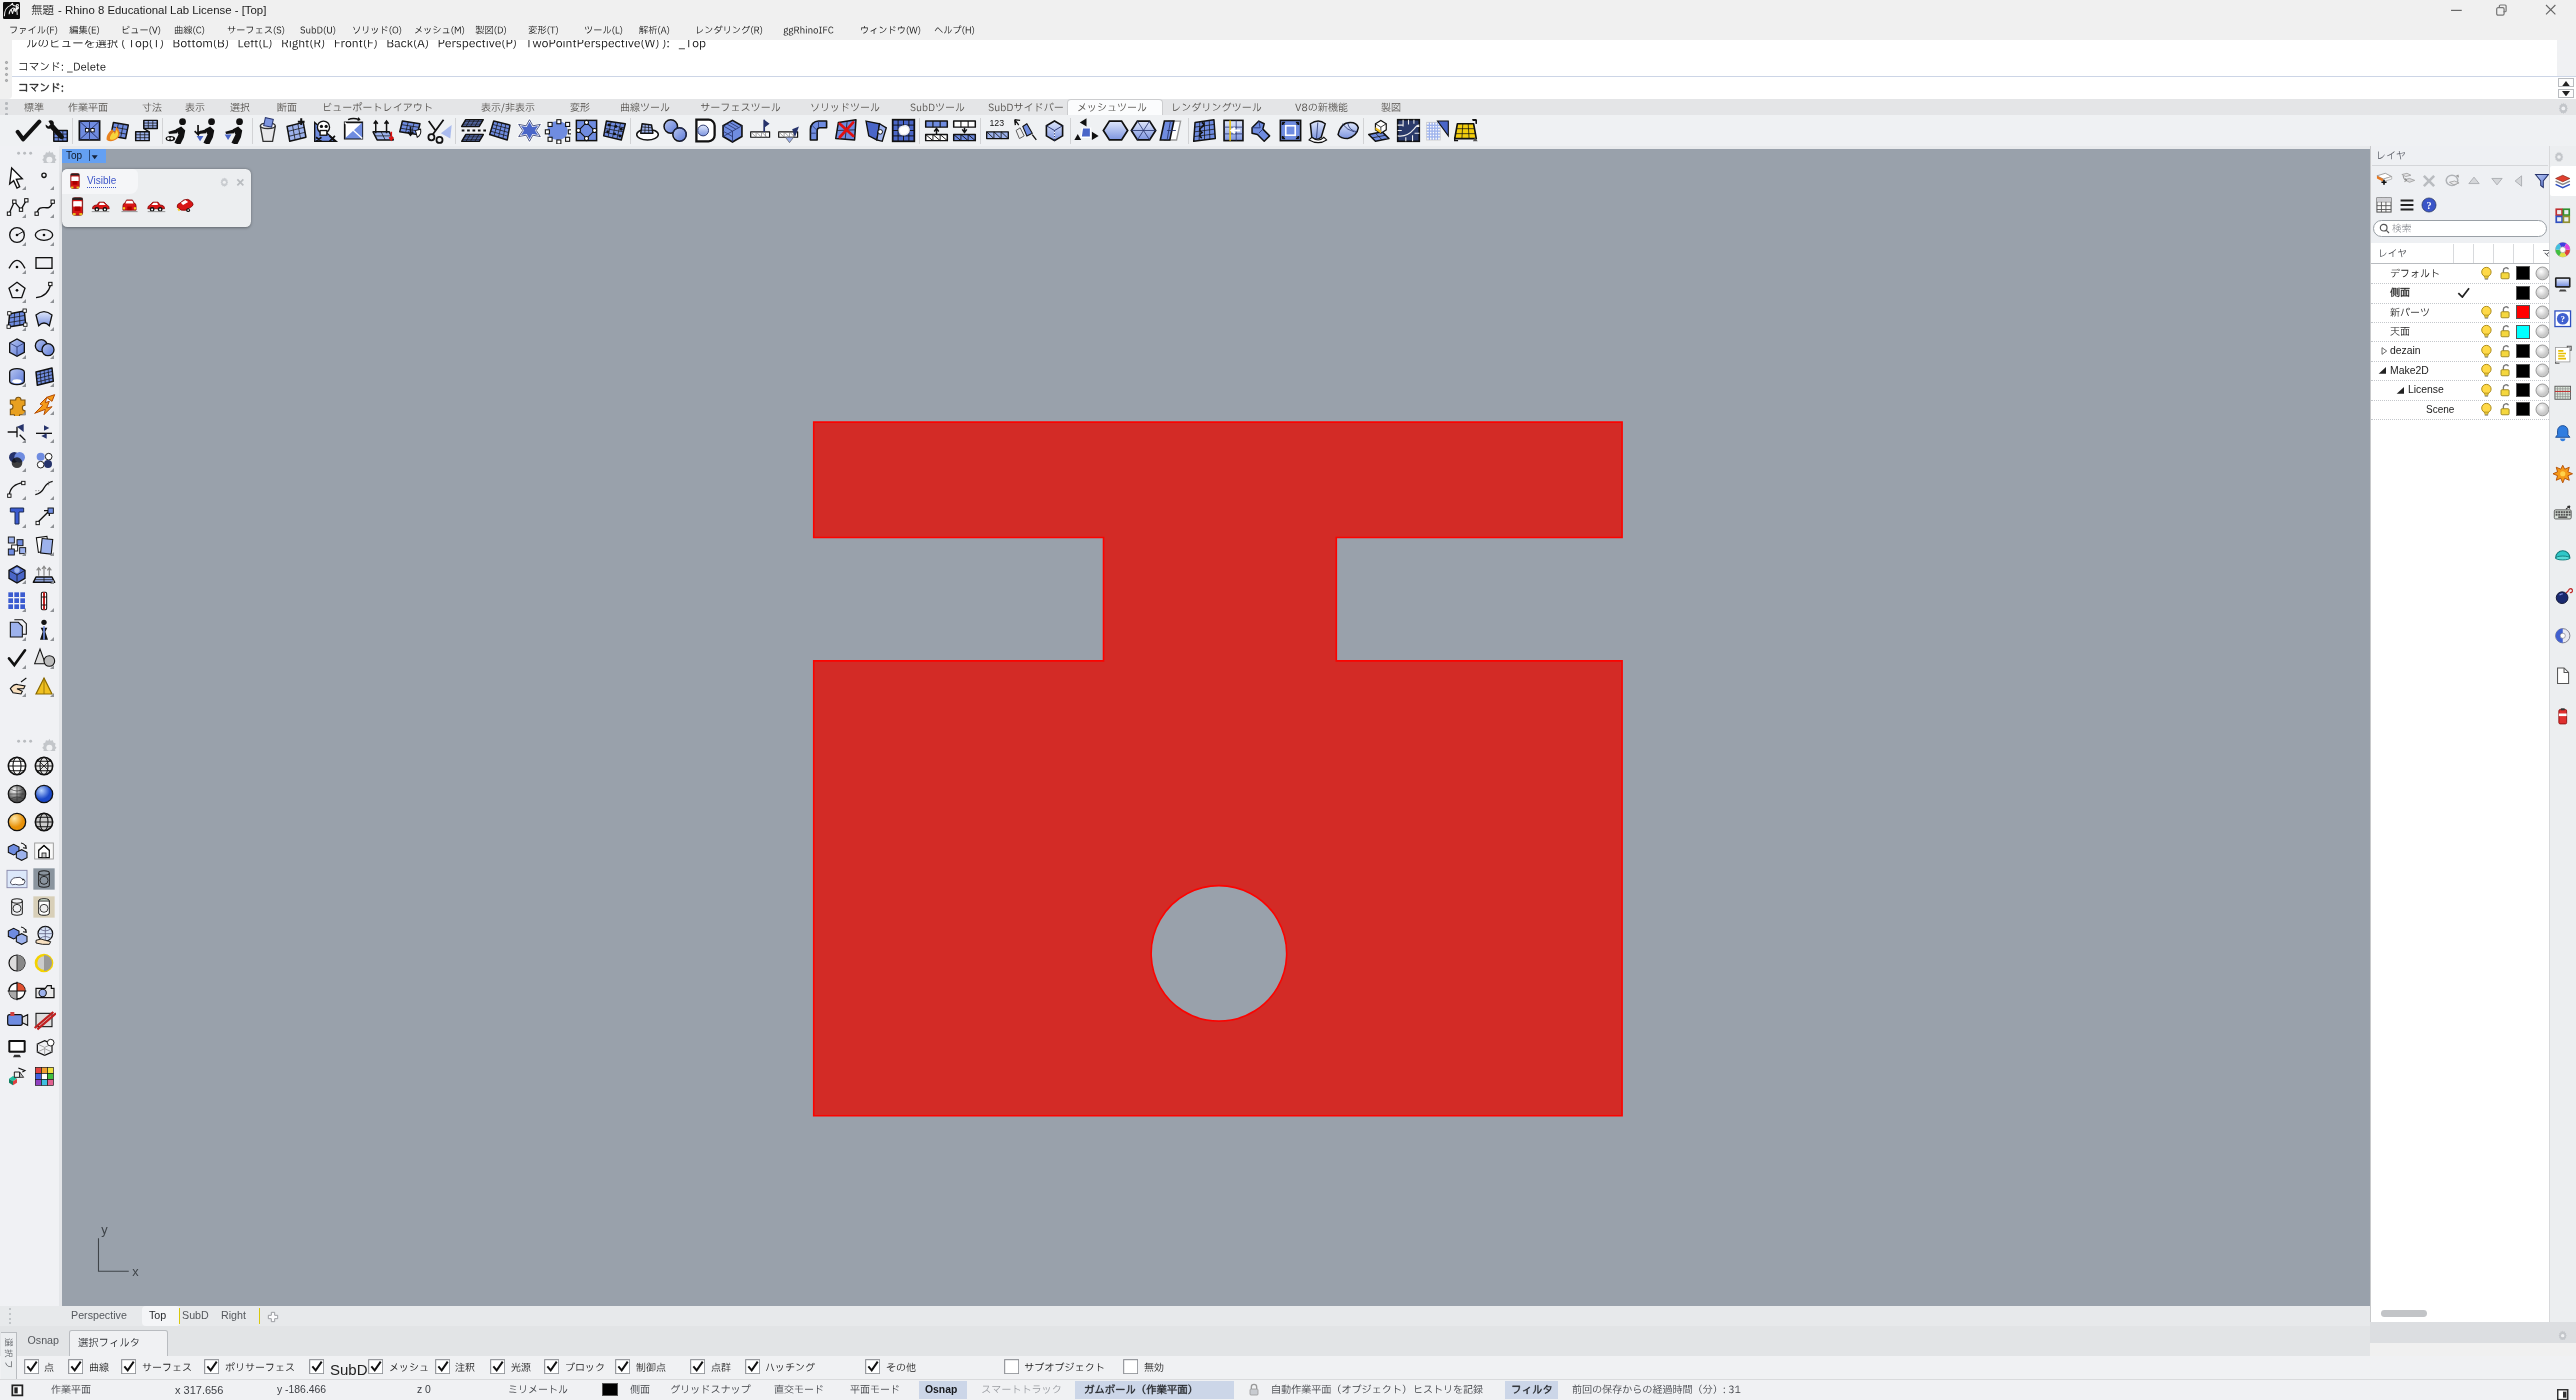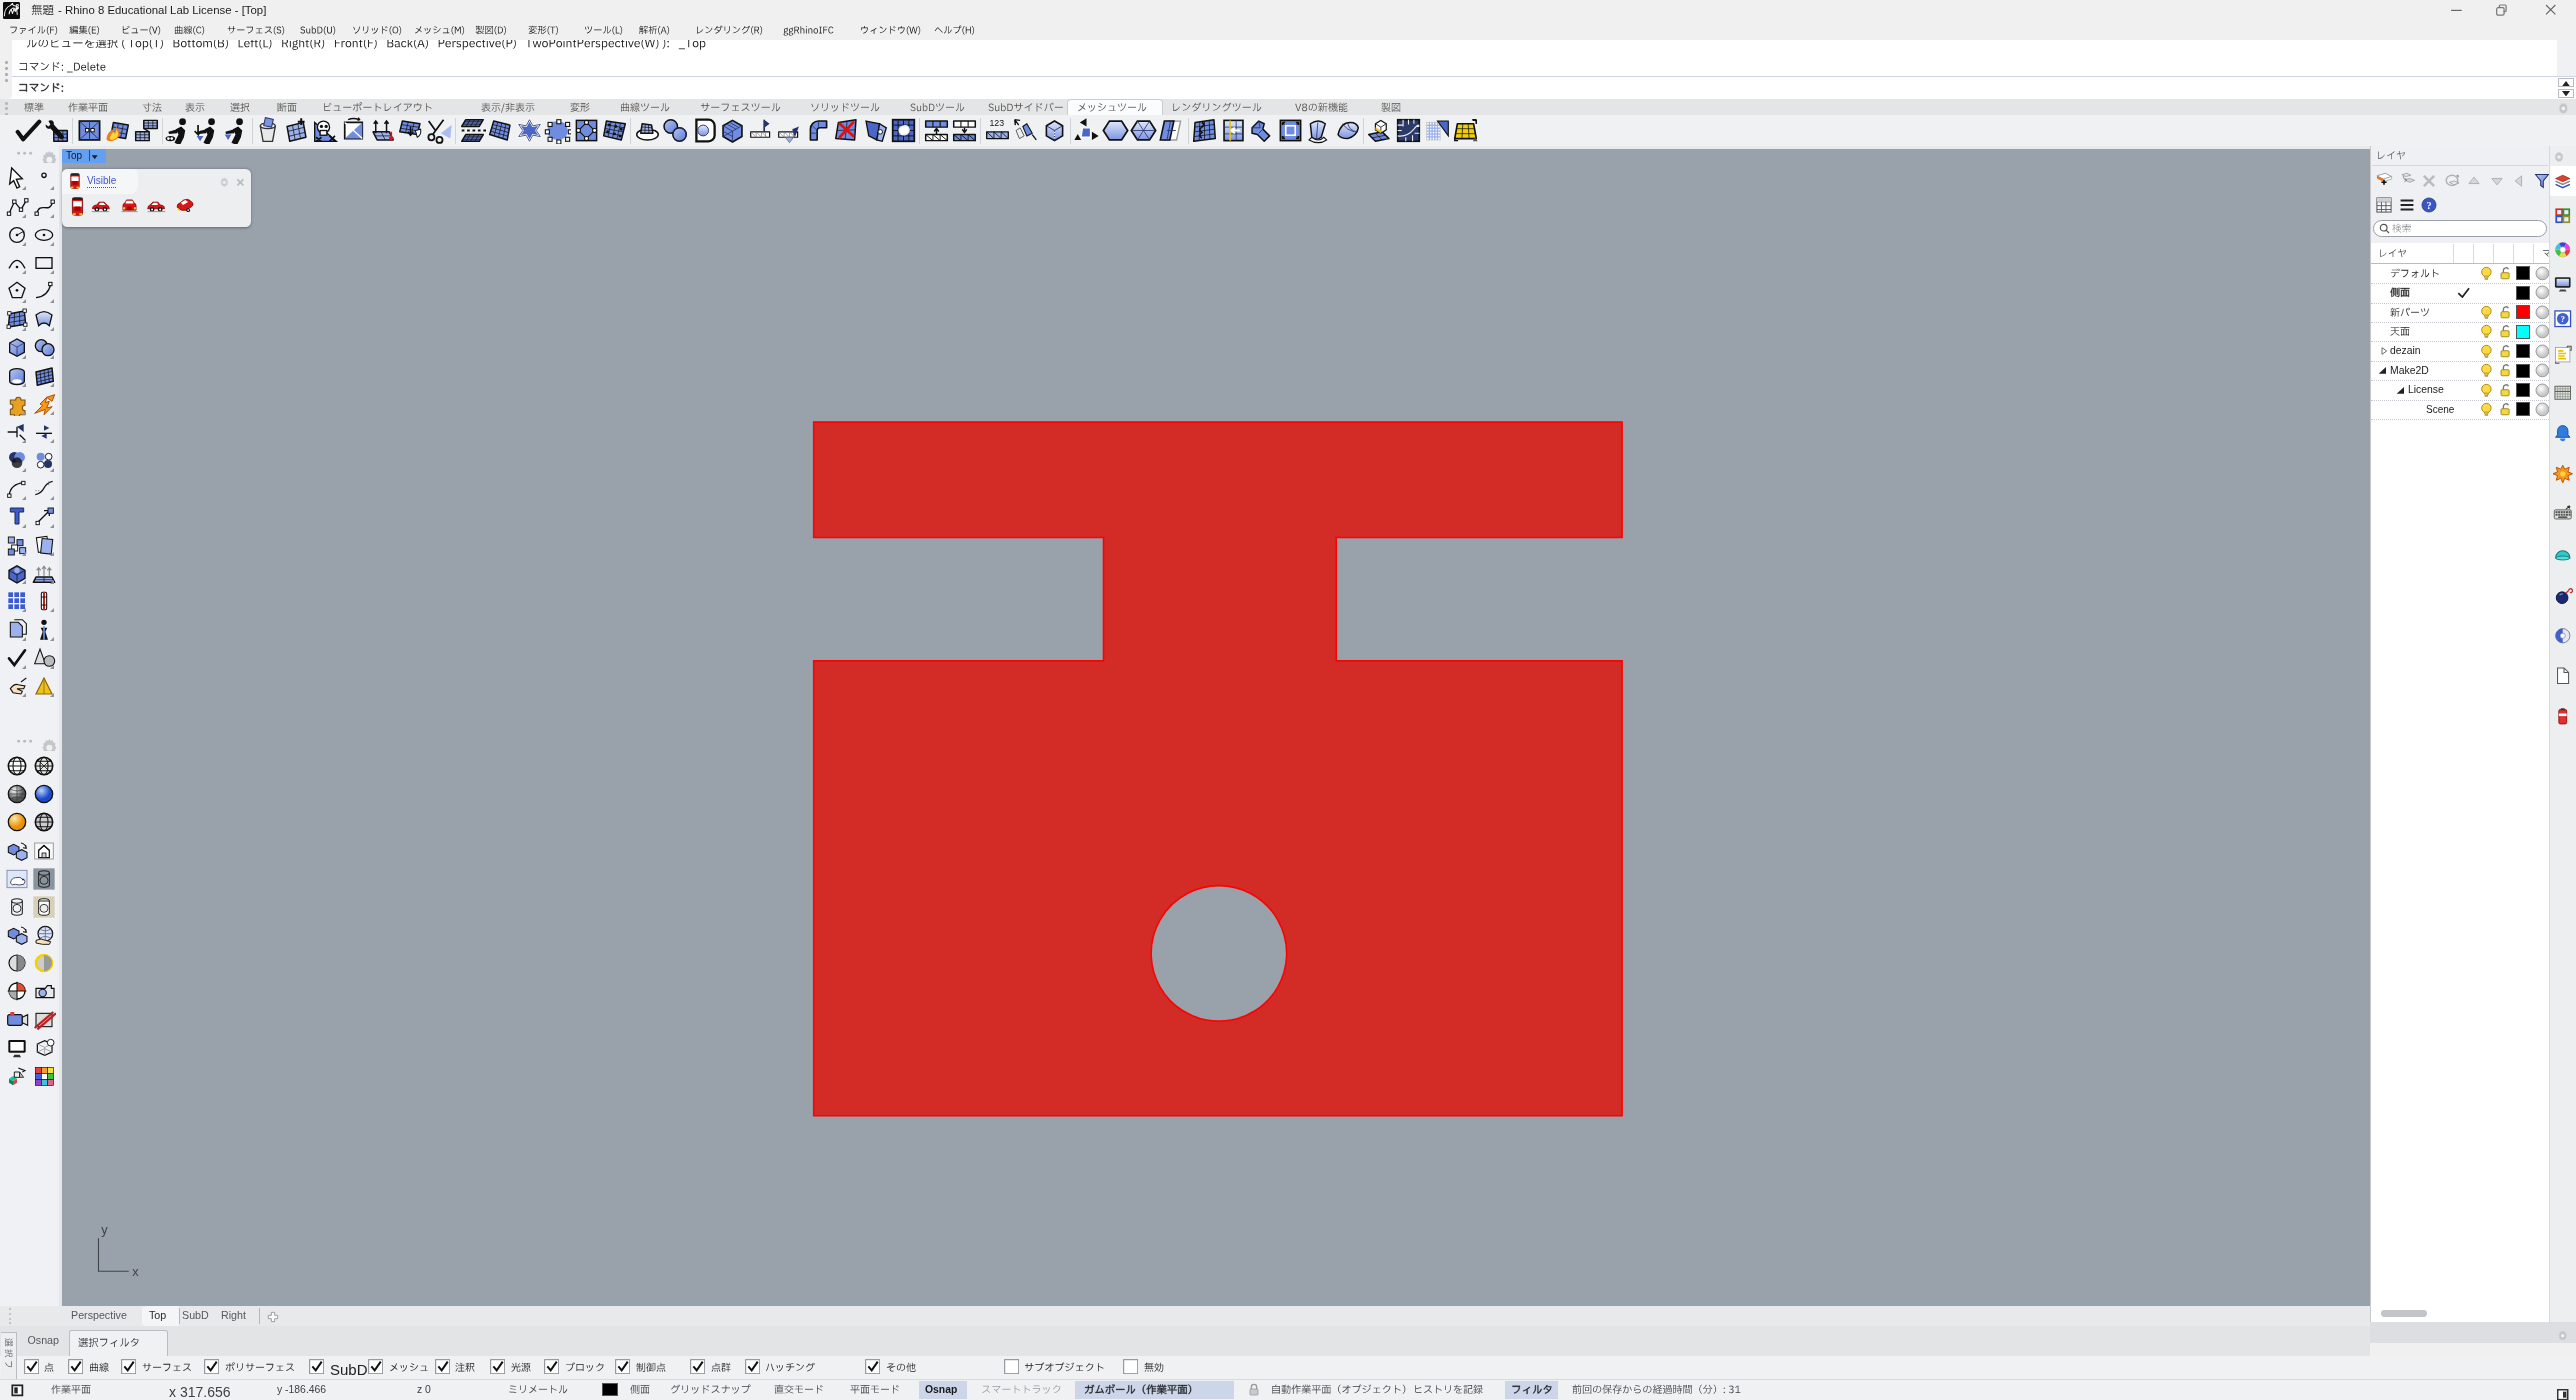--- a/index.html
+++ b/index.html
@@ -2261,21 +2261,21 @@
       <use href="#g154" x="1000"></use>
       <use href="#g155" x="1100"></use>
       <use href="#g141" x="1200"></use>
       <use href="#g156" x="1300"></use>
       <use href="#g142" x="1400"></use>
       <use href="#g80" x="1500"></use>
       <use href="#g157" x="1555"></use>
       <use href="#g158" x="1618"></use>
     </g>
   </svg>
-<div class="lt" style="left:169px;top:1384px;font-size:14px;color:#3e4146">x 317.656</div>
+<div class="lt" style="left:175px;top:1384px;font-size:11px;color:#3e4146">x 317.656</div>
 <div class="lt" style="left:277px;top:1384px;font-size:10.4px;color:#3e4146">y -186.466</div>
 <div class="lt" style="left:417px;top:1384px;font-size:10.4px;color:#3e4146">z 0</div>
 <div class="ab" style="left:602px;top:1383px;width:16px;height:12.7px;background:#000;border:0.7px solid #555"></div>
 <div class="lt" style="left:925px;top:1384px;font-size:10.4px;color:#17191d;font-weight:bold">Osnap</div>
 <svg class="jt " style="left:1084px;top:1385px;" width="114" height="11.7" viewBox="0 0 170.5 17.4">
     <g fill="#1c1e22" stroke="#1c1e22" stroke-width="3.5" transform="translate(0,12.40) scale(0.1550,-0.1550)">
       <use href="#g159" x="0"></use>
       <use href="#g160" x="100"></use>
       <use href="#g161" x="200"></use>
       <use href="#g14" x="300"></use>

